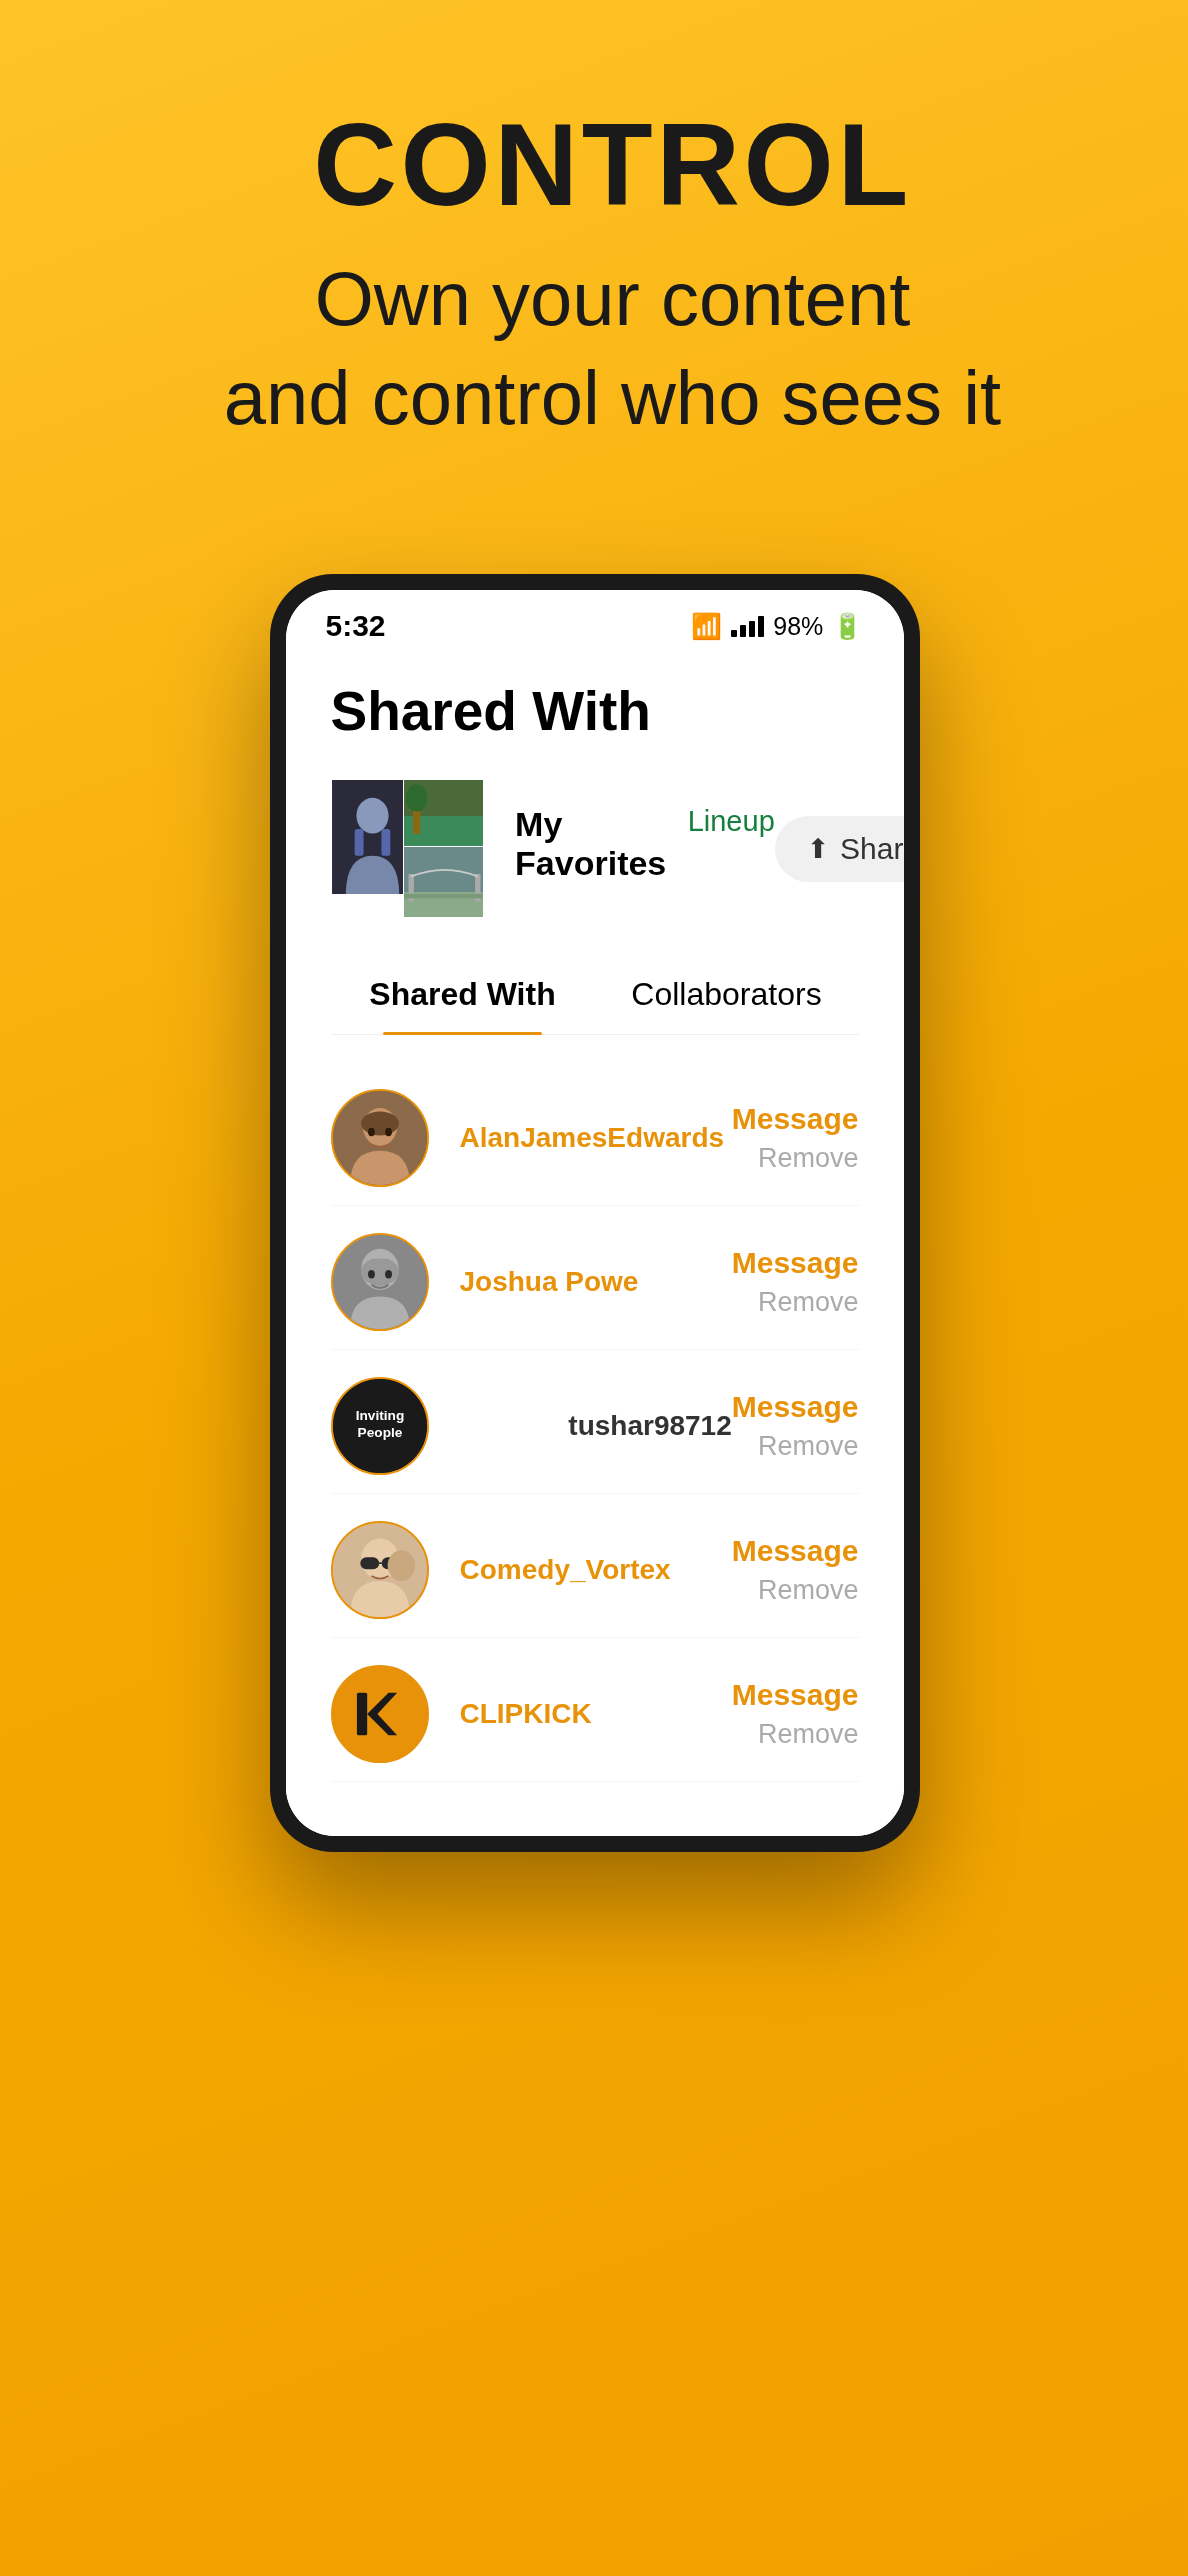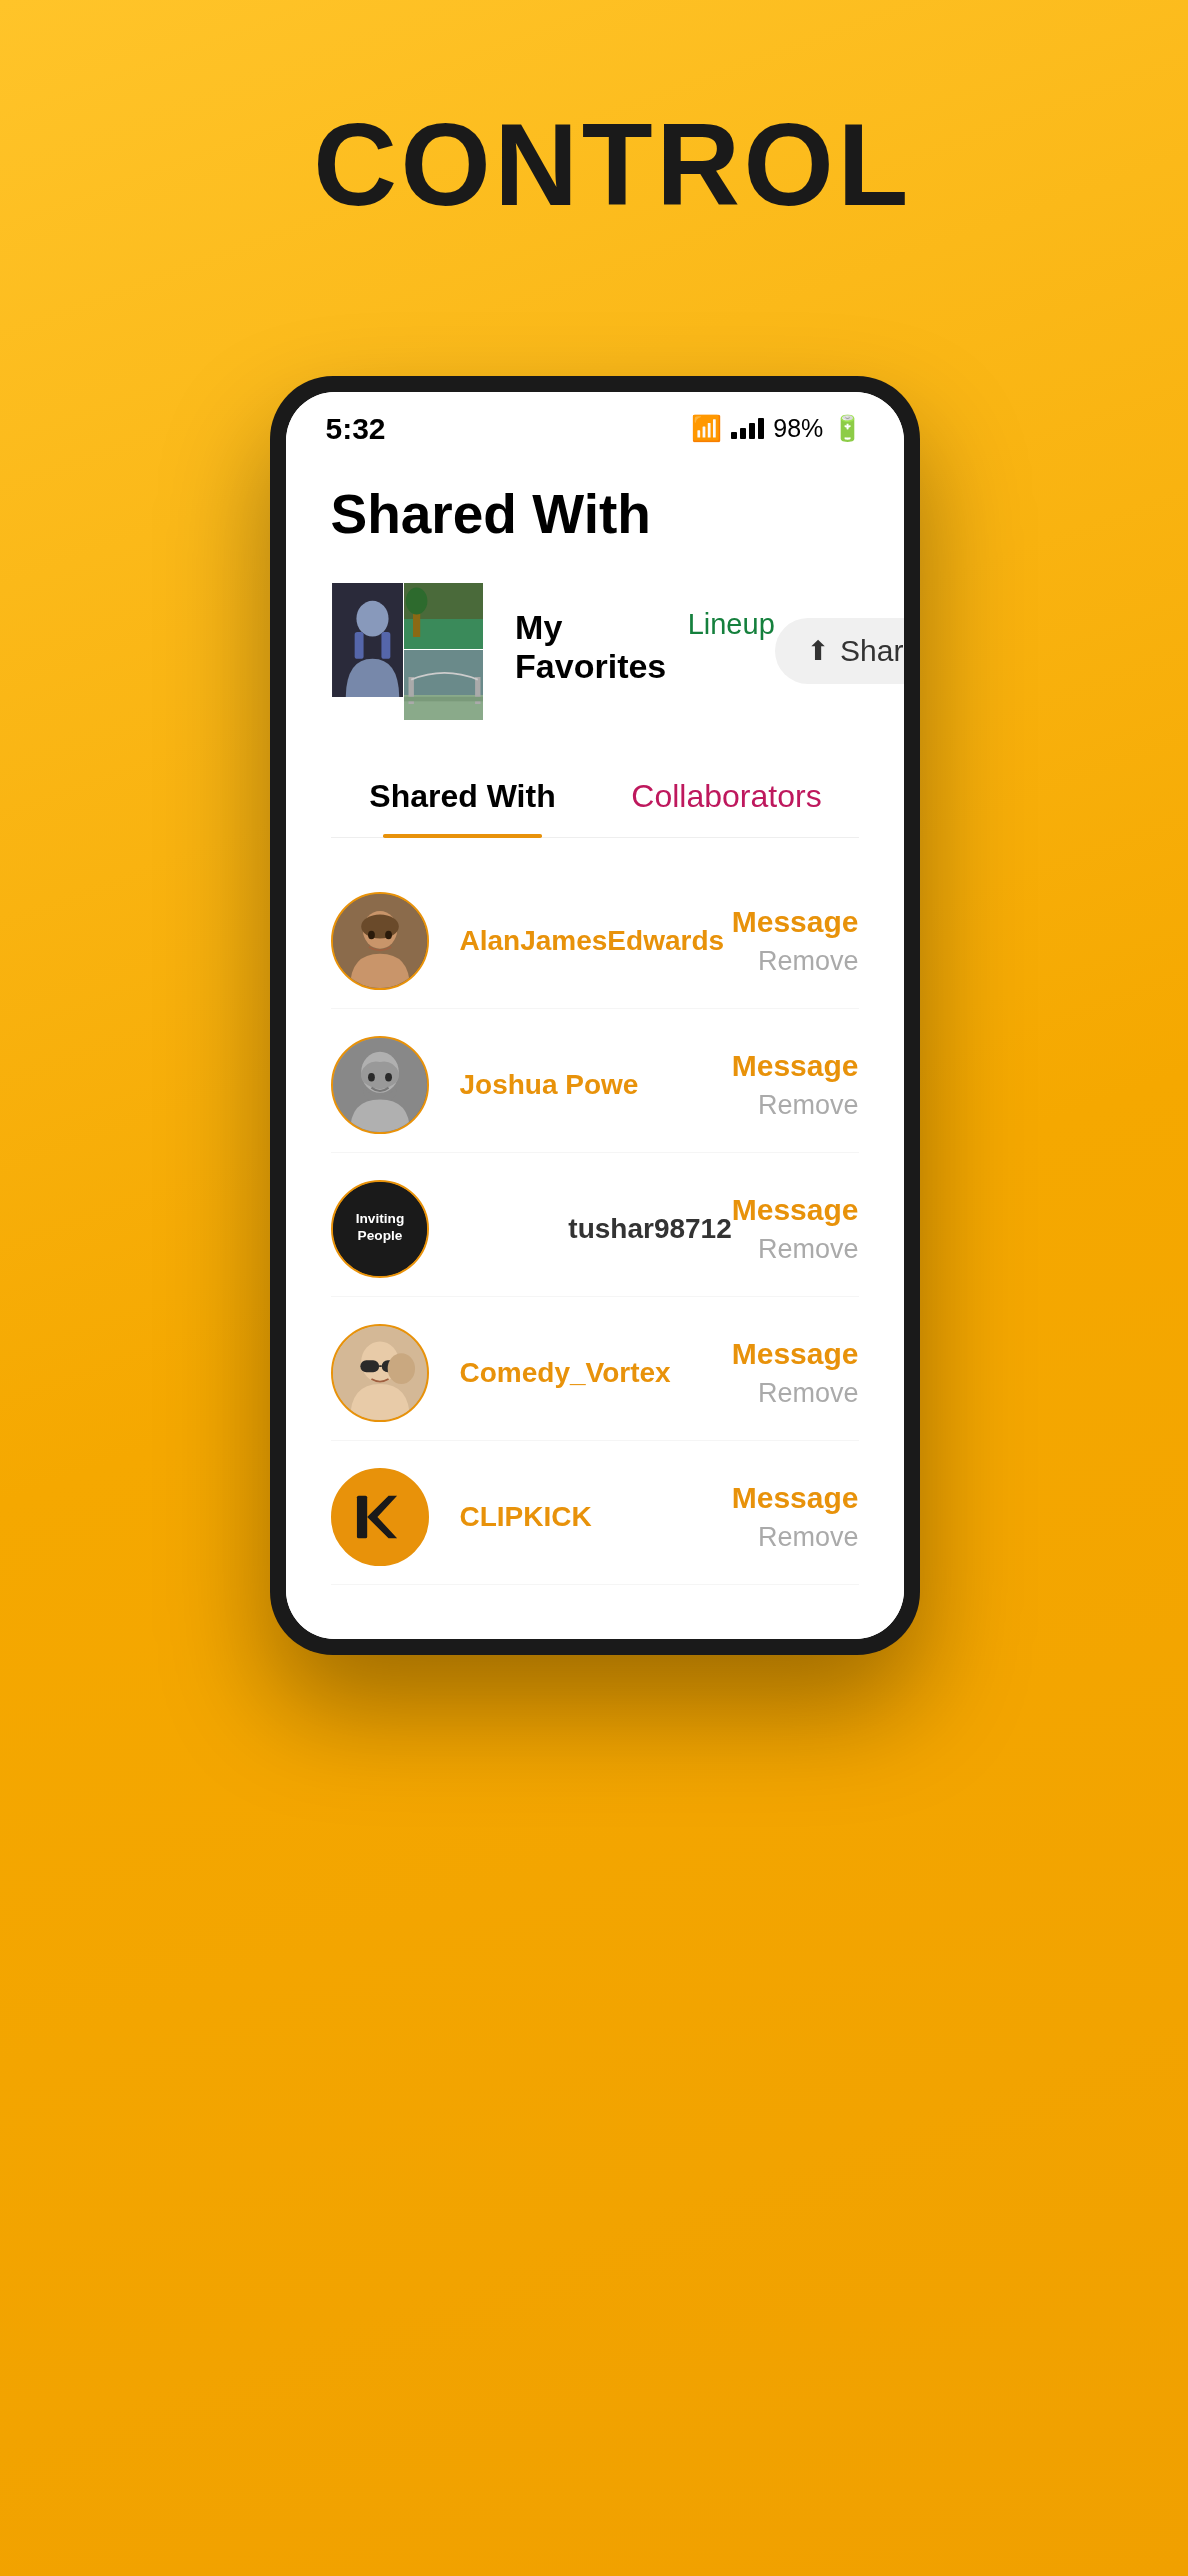--- a/index.html
+++ b/index.html
@@ -189,21 +189,21 @@
       border-bottom: 0.9px solid #eee;
       margin-bottom: 36px;
     }
 
     .tab {
       flex: 1;
       text-align: center;
       padding: 21.5px 9px;
       font-size: 32px;
       font-weight: 500;
-      color: #be185d;
+      color: #000000;
       cursor: pointer;
       position: relative;
     }
 
     .tab.active {
       color: #000;
       font-weight: 600;
     }
 
     .tab.active::after {
@@ -331,20 +331,24 @@
 
     .wifi-icon {
       font-size: 25px;
     }
   </style>
 </head>
 <body>
 
 <div class="header-section">
   <div class="header-title">CONTROL</div>
+  <div class="header-subtitle">
+    <span>Own your content</span><br>
+    <span>and control who sees it</span>
+  </div>
 </div>
 
 <div class="phone-wrapper">
   <div class="phone-screen">
 
     <div class="status-bar">
       <span class="status-time">5:32</span>
       <div class="status-icons">
         <span class="wifi-icon">📶</span>
         <div class="signal-bars">

